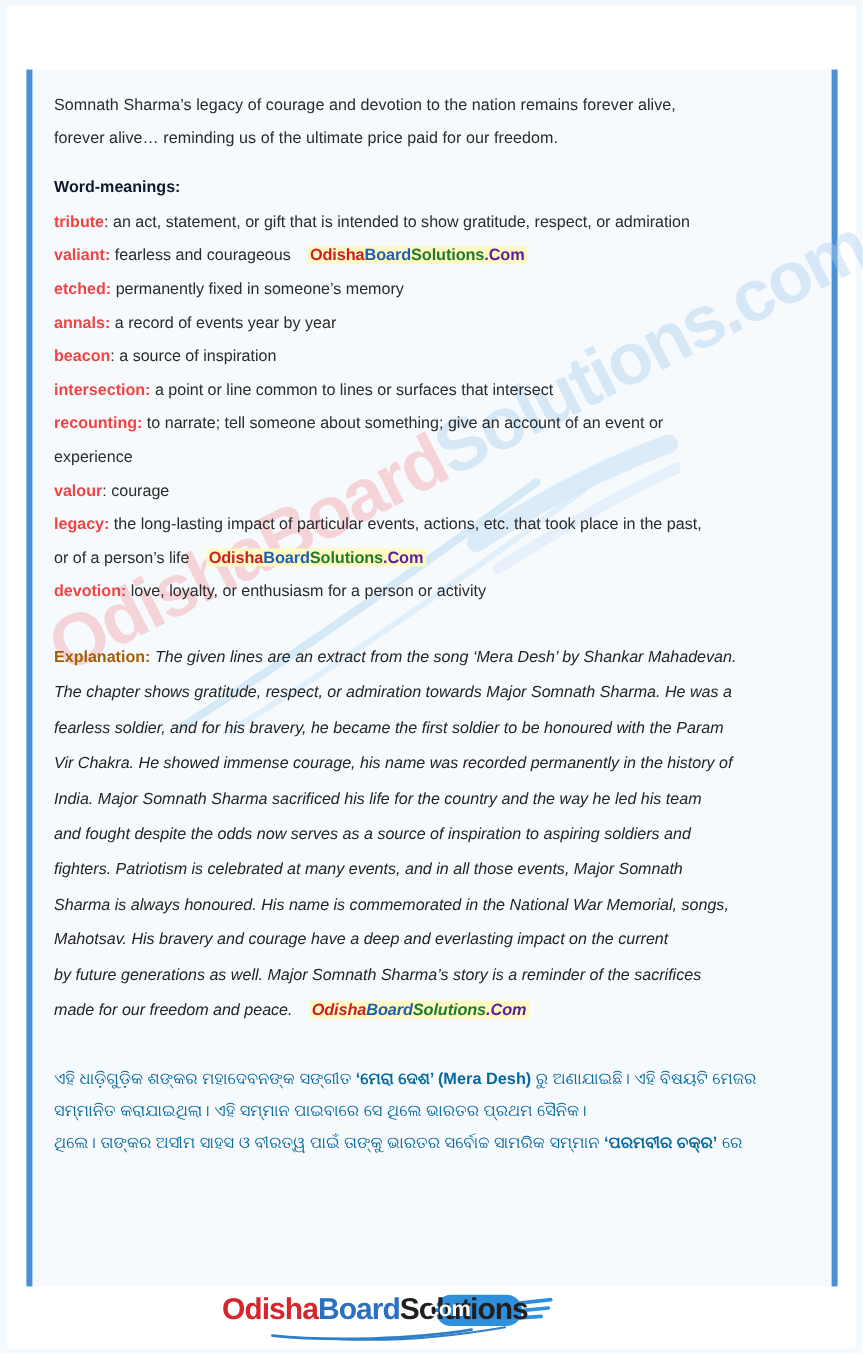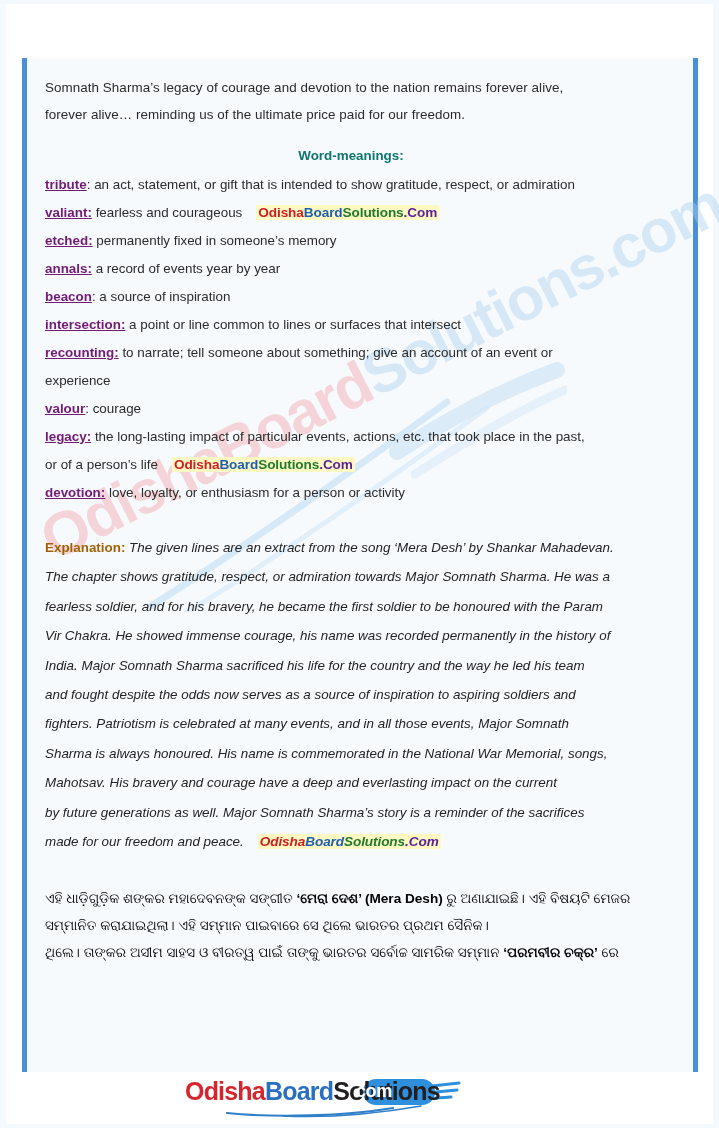--- a/index.html
+++ b/index.html
@@ -55,32 +55,31 @@
     color: #2b2b2b;
     letter-spacing: 0.005em;
     margin: 0 0 14px 0;
   }
   .para .ln { display: block; white-space: nowrap; }
 
   .heading {
     font-size: 13.4px;
     line-height: 27px;
     font-weight: bold;
-    color: #0f766e;
+    color: #0f172a;
     margin: 0 0 2px 0;
-    text-align: center;
   }
 
   .gloss {
     font-size: 13.4px;
     line-height: 28px;
     color: #2b2b2b;
     margin: 0;
   }
-  .gloss .term { font-weight: bold; color:#701a75;text-decoration:underline; }
+  .gloss .term { font-weight: bold; color:#ef4444; }
   .gloss .ln { display:block; white-space: nowrap; }
 
   
   .explain {
     margin: 26px 0 0 0;
     font-size: 13.4px;
     line-height: 29.4px;
     color: #232323;
     font-style: italic;
     font-family: "Liberation Sans", sans-serif;
@@ -90,21 +89,21 @@
     font-weight: bold;
     color: #a16207;
   }
   .explain .ln { display:block; white-space: nowrap; }
 
   
   .odia {
     margin: 30px 0 0 0;
     font-size: 13.6px;
     line-height: 26.6px;
-    color: #000000;
+    color: #0369a1;
     font-family: "Liberation Sans", sans-serif;
   }
   .odia .ln { display:block; white-space: nowrap; }
   .odia b { font-weight: bold; }
 
   
   .brand-inline {
     font-family: "Liberation Sans", sans-serif;
     font-weight: bold;
     font-size: 13.6px;

